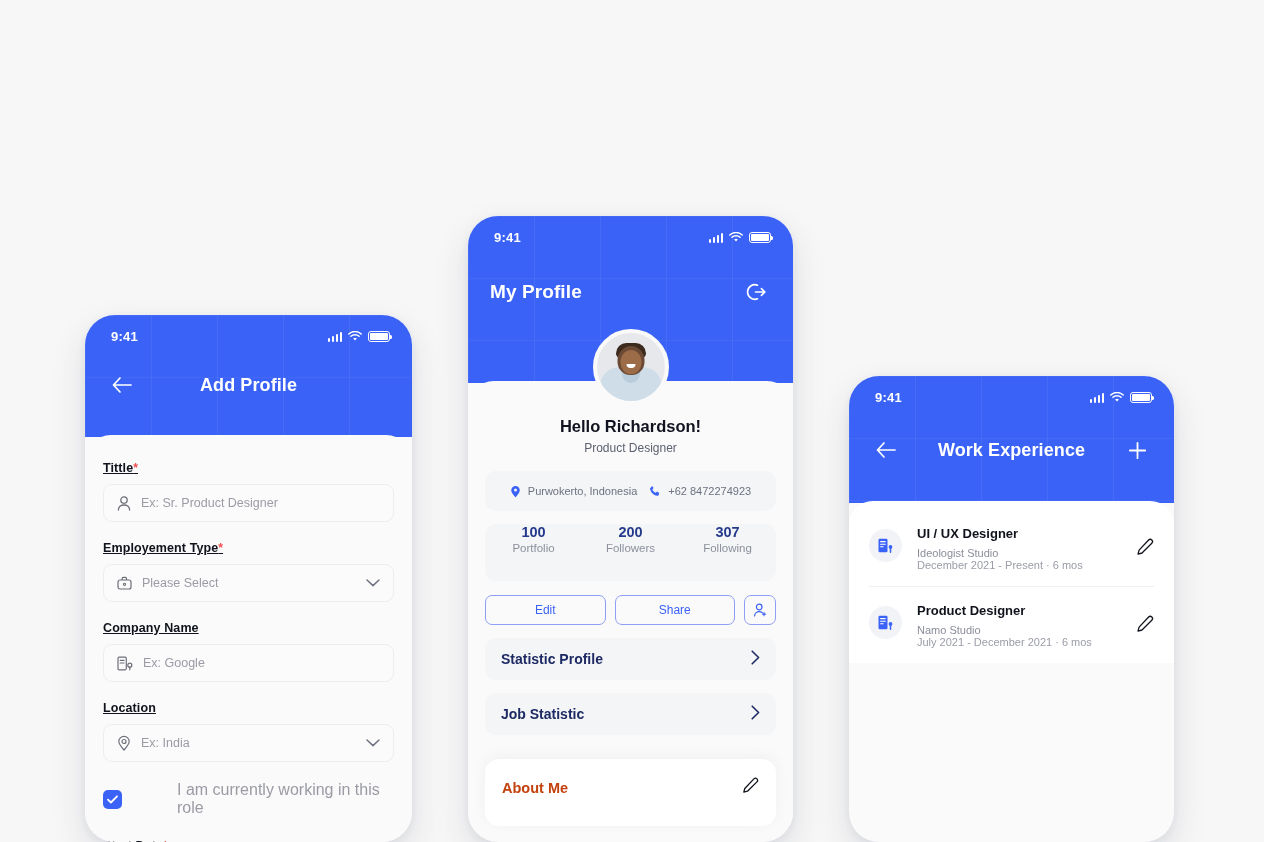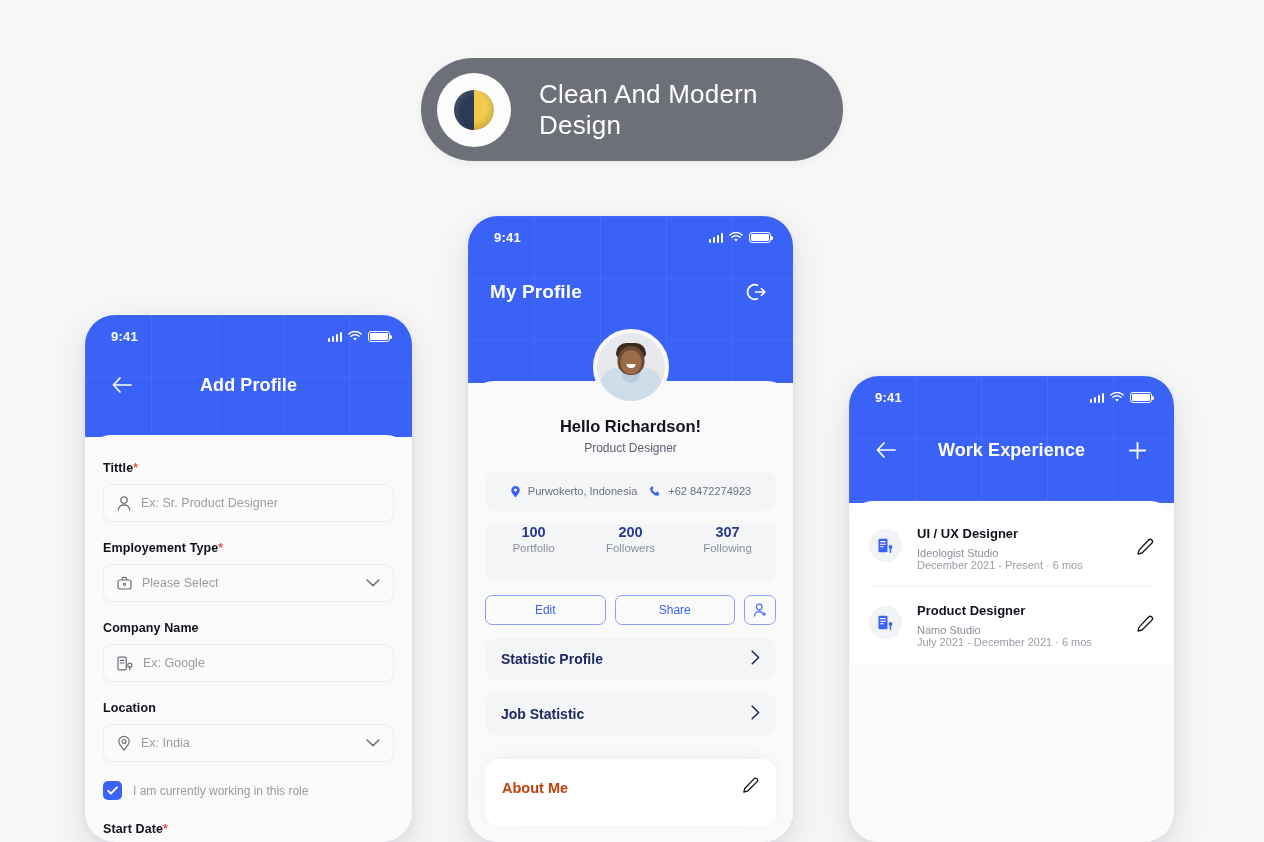--- a/index.html
+++ b/index.html
@@ -103,39 +103,39 @@
     border-radius: 26px 26px 0 0;
     margin-top: -2px;
   }
 
   
   #phone-left .hdr { height: 122px; }
   #phone-left .navbar { margin-top: 26px; }
   .form { padding: 26px 18px 0 18px; }
   .field-label {
     font-size: 12.5px; font-weight: 700; color: #10121c;
-    margin-bottom: 9px; letter-spacing: .1px;
+    margin-bottom: 9px; letter-spacing: .1px; text-decoration: underline;
   }
   .req { color: #f14b4b; font-size: 12px; }
   .input {
     height: 38px; border: 1px solid #ededf0; border-radius: 9px;
     background: #fbfbfc;
     display: flex; align-items: center; gap: 10px;
     padding: 0 13px; margin-bottom: 19px;
   }
   .input .ph { font-size: 12.5px; color: #9b9ba5; flex:1; }
   .input .chev { color:#6f7280; display:flex; }
   .ico-gray { color: #6d6f78; display:flex; align-items:center; }
   .checkrow { display:flex; align-items:center; gap:11px; margin: 4px 0 22px 0; }
   .cbox {
     width: 19px; height: 19px; border-radius: 5px; background:#3b62f6;
     display:flex;align-items:center;justify-content:center;flex:0 0 auto;
   }
   .cbox svg { display:block; }
-  .checklabel { font-size: 12px; color: #9a9ba4; }
+  .checklabel { font-size: 16px; color: #9a9ba4; margin-left: 44px; }
 
   
   #phone-center .hdr { height: 167px; }
   #phone-center .navbar { margin-top: 32px; }
   #phone-center .nav-title { text-align: left; font-size: 19px; }
   .avatar-wrap { position: relative; height: 0; z-index: 5; }
   .avatar {
     position: absolute; left: 50%; top: -52px; transform: translateX(-50%);
     width: 76px; height: 76px; border-radius: 50%;
     background: #e6e8ec; border: 4px solid #fafafa; overflow: hidden;
@@ -201,26 +201,20 @@
   .exp-title { font-size: 13px; font-weight: 700; color:#10121c; }
   .exp-sub { font-size: 11px; color:#8b8e99; margin-top: 6px; }
   .exp-meta { font-size: 11px; color:#9a9da7; }
   .exp-edit { color:#10121c; margin-top: 12px; cursor:pointer; }
 </style>
 </head>
 <body>
 
 <div id="stage">
 
-  <div class="banner">
-    <div class="banner-badge">
-      <div class="moon"></div>
-    </div>
-    <div class="banner-title">Clean And Modern Design</div>
-  </div>
 
   <div class="phone" id="phone-left">
     <div class="hdr">
       <div class="statusbar">
         <div class="sb-time">9:41</div>
         <div class="sb-icons">
           <span class="bars">
               <i></i>
               <i></i>
               <i></i>

